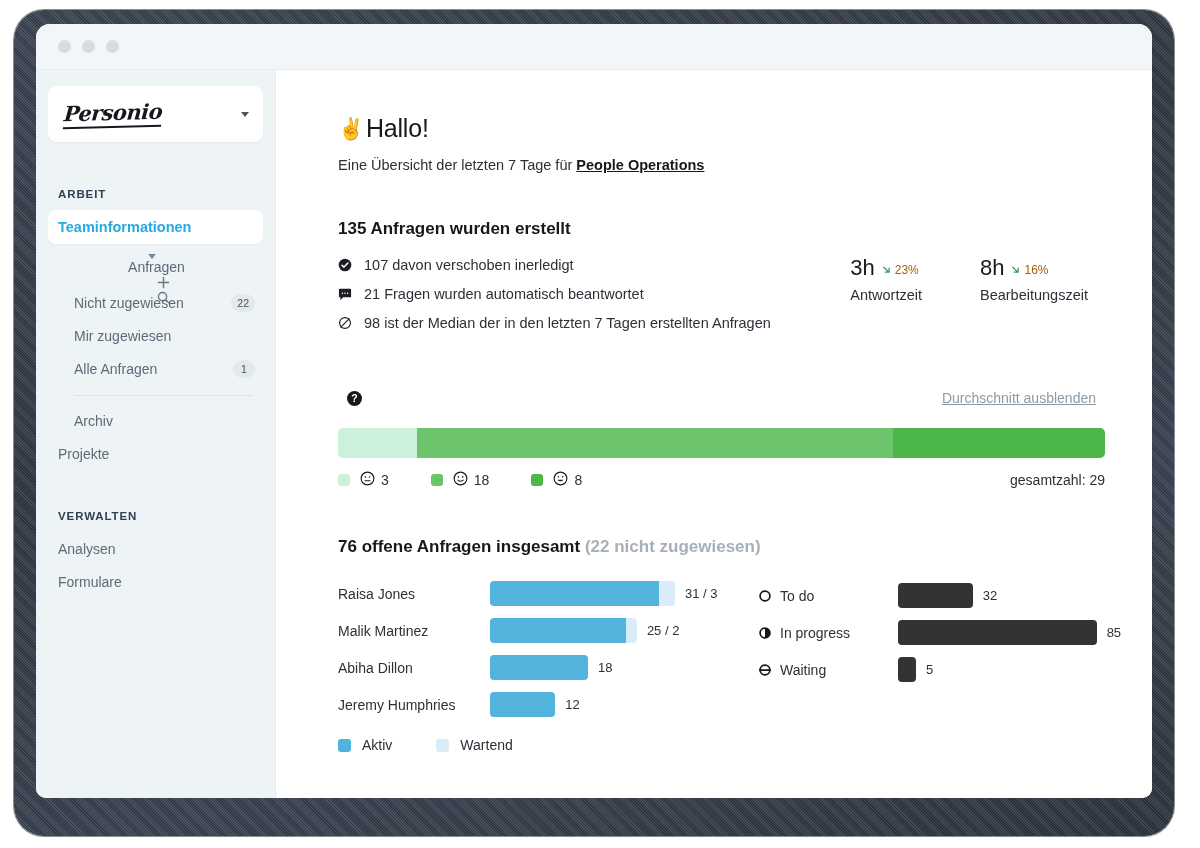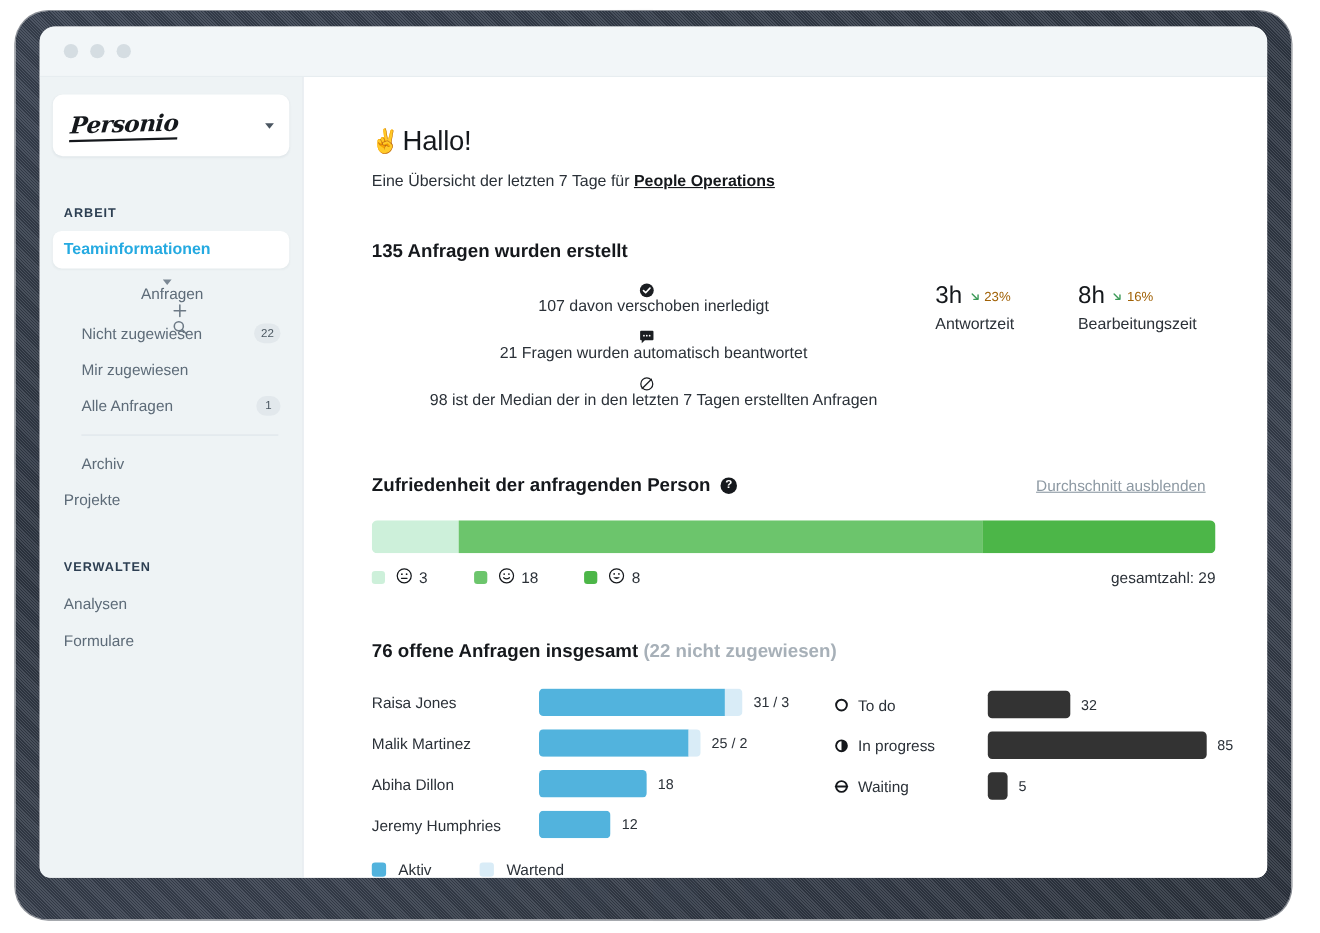--- a/index.html
+++ b/index.html
@@ -183,21 +183,20 @@
   .stats-block { margin-top: 46px; display: flex; }
   .stats-left { flex: 1 1 auto; }
   .stats-title {
     font-size: 17px; font-weight: 700; color: #15181c;
     margin-bottom: 18px;
   }
   .stat-line {
     display: flex; align-items: center;
     font-size: 14.5px; color: #2b3138;
     margin-bottom: 13px;
-    flex-direction: column;
   }
   .stat-line .ico {
     width: 22px; display: flex; align-items: center; justify-content: flex-start;
     color: #1b1e22; font-size: 14px; margin-right: 4px;
   }
   .kpis { display: flex; gap: 58px; padding-top: 36px; padding-right: 8px; }
   .kpi { }
   .kpi-top { display: flex; align-items: baseline; }
   .kpi-val { font-size: 22px; color: #15181c; }
   .kpi-delta { font-size: 12px; color: #a16207; margin-left: 7px; display: flex; align-items: center; }
@@ -416,21 +415,20 @@
                   <span>16%</span>
                 </span>
               </div>
               <div class="kpi-label">Bearbeitungszeit</div>
             </div>
           </div>
         </div>
 
         <div class="sat">
           <div class="sat-head">
-            <div class="sat-title">Zufriedenheit der anfragenden Person</div>
             <div class="help-icon">?</div>
             <div class="sat-toggle">Durchschnitt ausblenden</div>
           </div>
 
           <div class="sat-bar">
             <div style="background: rgb(205, 240, 218); width: 10.3448%;"></div>
             <div style="background: rgb(108, 197, 108); width: 62.069%;"></div>
             <div style="background: rgb(76, 182, 72); width: 27.5862%;"></div>
           </div>
 

